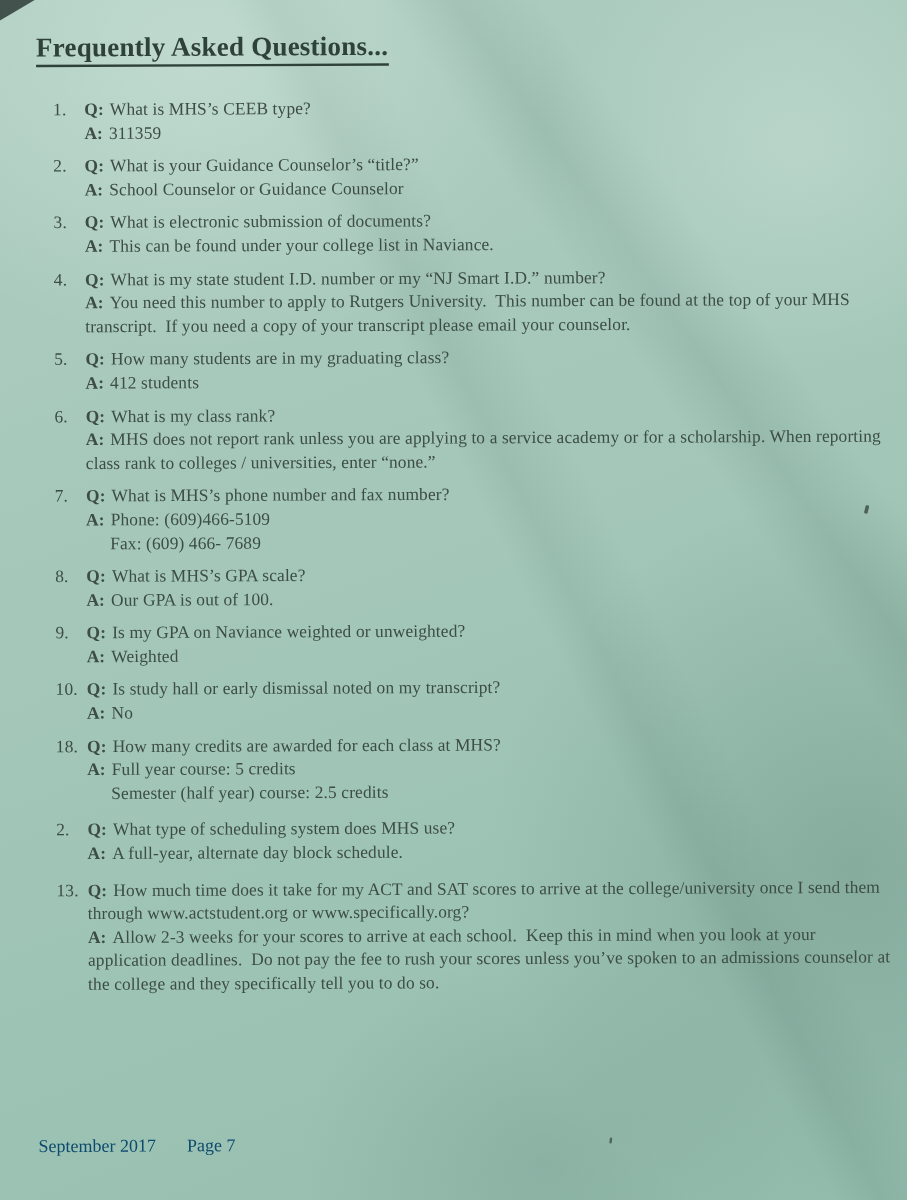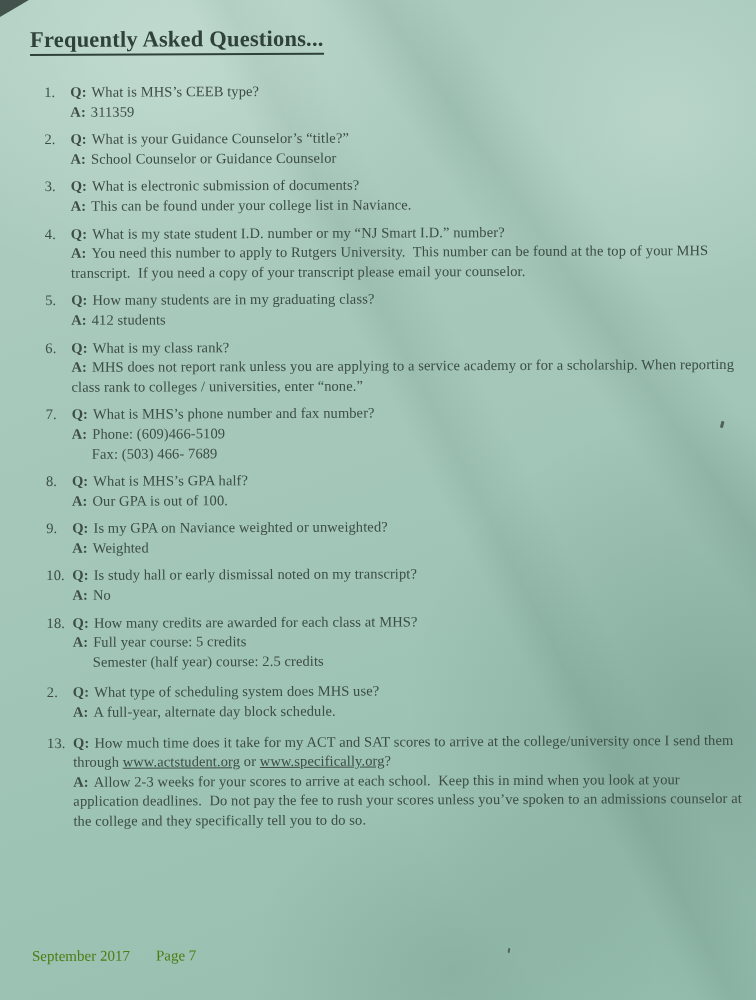--- a/index.html
+++ b/index.html
@@ -61,29 +61,29 @@
   .num {
     width: 26px;
     flex-shrink: 0;
   }
   .faq-content { flex: 1; }
   .line {
     margin: 0;
     white-space: pre-wrap;
   }
   .lbl { font-weight: bold; margin-right: 5px; }
-  .u { text-decoration: underline; }
+  .u { }
   .extra-line { margin-left: 20px; }
   .page-footer {
     position: absolute;
     left: 28px; top: 948px;
     font-size: 15px;
     display: flex;
     gap: 26px;
-    color: #4d7c0f;
+    color: #0c4a6e;
   }
   .speck {
     position: absolute;
     background: #3a4a44;
     border-radius: 1px;
   }
   .speck-1 { left: 719px; top: 424px; width: 3px; height: 7px; transform: rotate(14deg); opacity: 0.8; }
   .speck-2 { left: 504px; top: 950px; width: 2px; height: 5px; transform: rotate(8deg); opacity: 0.75; }
 </style>
 </head>
@@ -141,28 +141,28 @@
       <p class="line"><span class="lbl">Q:</span><span>What is my class rank?</span></p>
       <p class="line"><span class="lbl">A:</span><span>MHS does not report rank unless you are applying to a service academy or for a scholarship. When reporting class rank to colleges / universities, enter “none.”</span></p>
     </div>
   </li>
 
   <li class="faq-item">
     <span class="num">7.</span>
     <div class="faq-content">
       <p class="line"><span class="lbl">Q:</span><span>What is MHS’s phone number and fax number?</span></p>
       <p class="line"><span class="lbl">A:</span><span>Phone: (609)466-5109</span></p>
-    <p class="line extra-line"><span>Fax: (503) 466- 7689</span></p>
+    <p class="line extra-line"><span>Fax: (609) 466- 7689</span></p>
         </div>
   </li>
 
   <li class="faq-item">
     <span class="num">8.</span>
     <div class="faq-content">
-      <p class="line"><span class="lbl">Q:</span><span>What is MHS’s GPA half?</span></p>
+      <p class="line"><span class="lbl">Q:</span><span>What is MHS’s GPA scale?</span></p>
       <p class="line"><span class="lbl">A:</span><span>Our GPA is out of 100.</span></p>
     </div>
   </li>
 
   <li class="faq-item">
     <span class="num">9.</span>
     <div class="faq-content">
       <p class="line"><span class="lbl">Q:</span><span>Is my GPA on Naviance weighted or unweighted?</span></p>
       <p class="line"><span class="lbl">A:</span><span>Weighted</span></p>
     </div>

